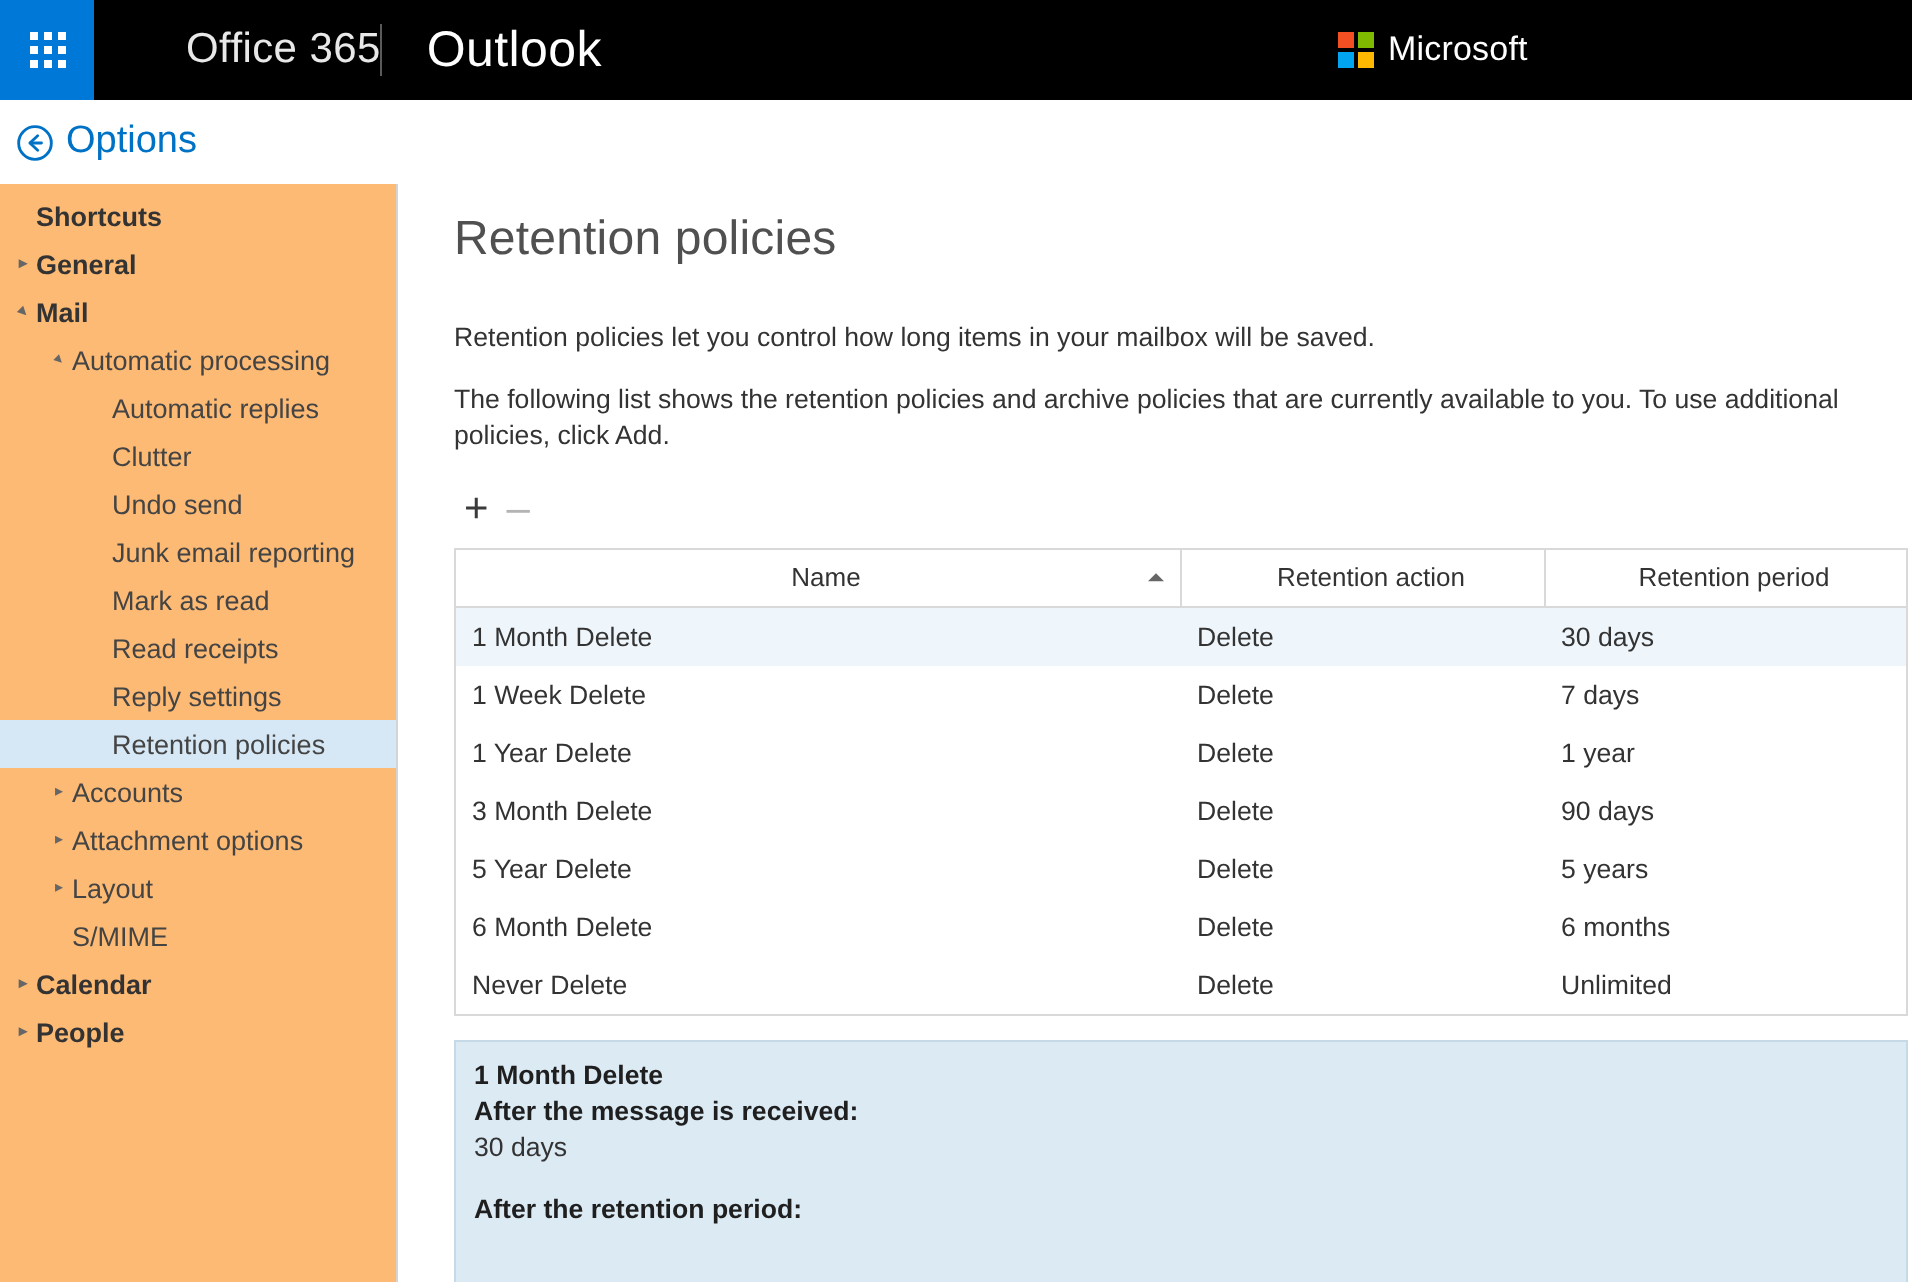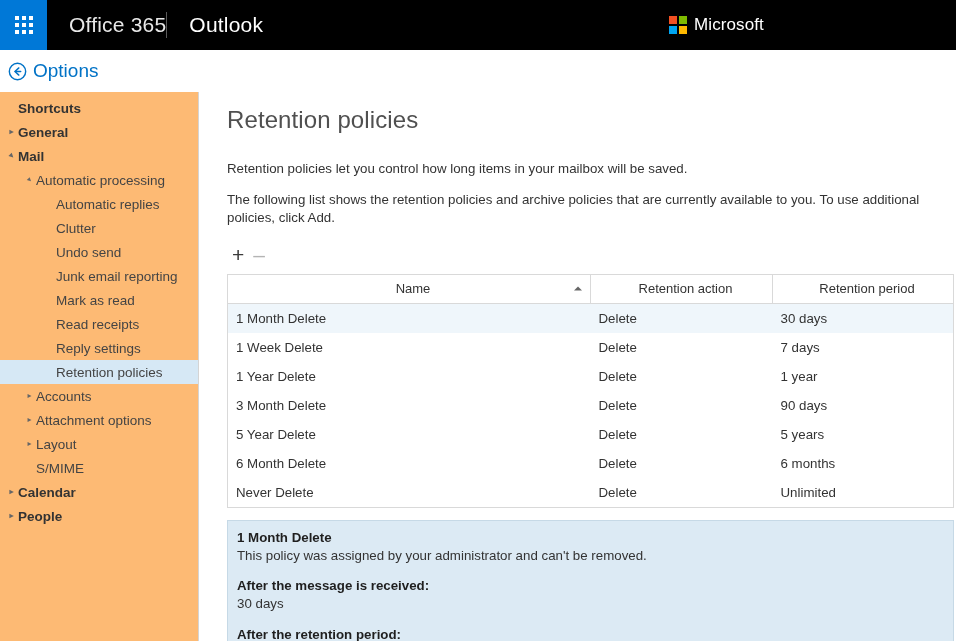--- a/index.html
+++ b/index.html
@@ -46,32 +46,33 @@
   }
   .suite-brand {
     display: flex;
     align-items: center;
     padding-left: 22px;
     color: #e8e8e8;
     font-size: 21px;
     font-weight: 300;
     letter-spacing: .2px;
     cursor: pointer;
+    margin-left: 24px;
   }
   .suite-sep {
     width: 1px;
     background: #5a5a5a;
     margin: 12px 0;
   }
   .suite-app {
     display: flex;
     align-items: center;
     padding: 0 22px;
     color: #ffffff;
-    font-size: 21px;
+    font-size: 25px;
     font-weight: 300;
     letter-spacing: .2px;
     cursor: pointer;
   }
   .ms-logo {
     position: absolute;
     left: 669px;
     top: 0;
     height: 50px;
     display: flex;
@@ -468,20 +469,19 @@
           <tr class="row">
             <td>Never Delete</td>
             <td>Delete</td>
             <td>Unlimited</td>
           </tr>
         </tbody>
     </table>
 
     <section class="detail-panel">
       <div class="detail-title">1 Month Delete</div>
-      <div class="detail-note">This policy was assigned by your administrator and can't be removed.</div>
       <div class="detail-label">After the message is received:</div>
       <div class="detail-value">30 days</div>
       <div class="detail-label">After the retention period:</div>
 
     </section>
   </main>
 </div>
 
 </body></html>

